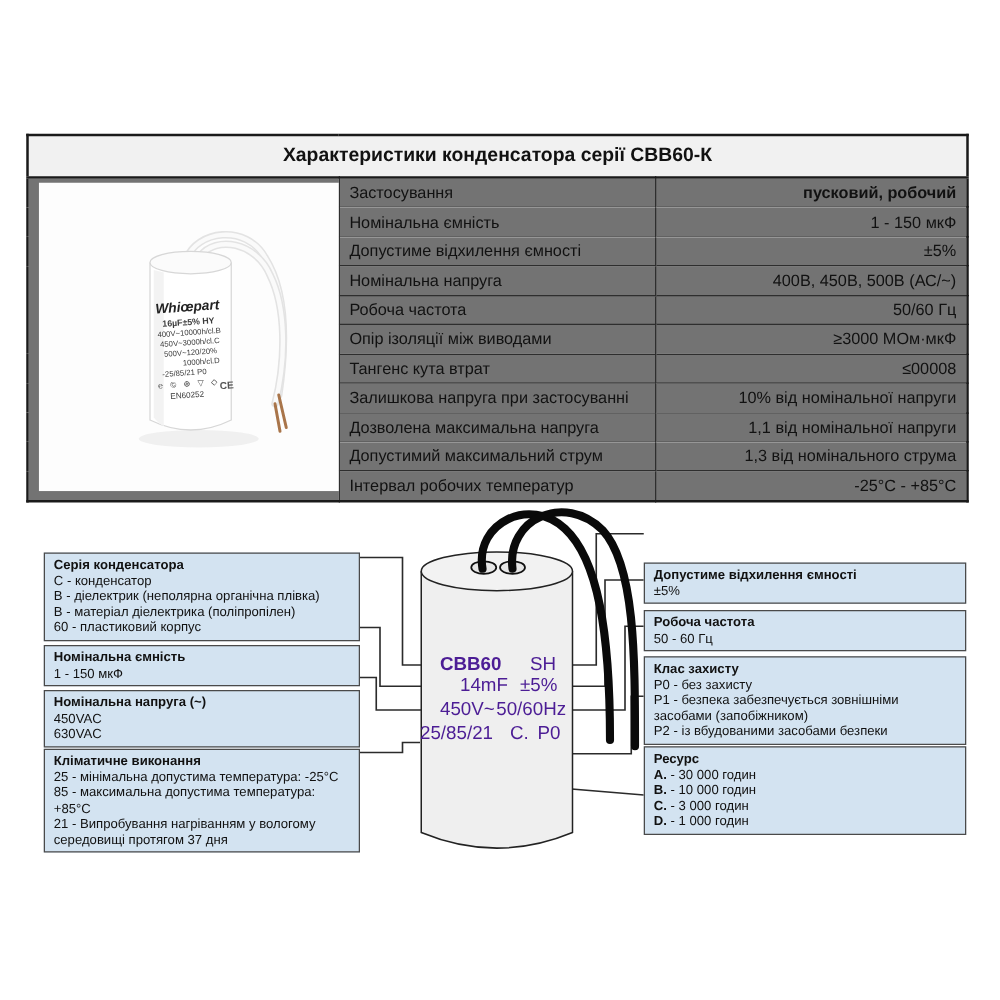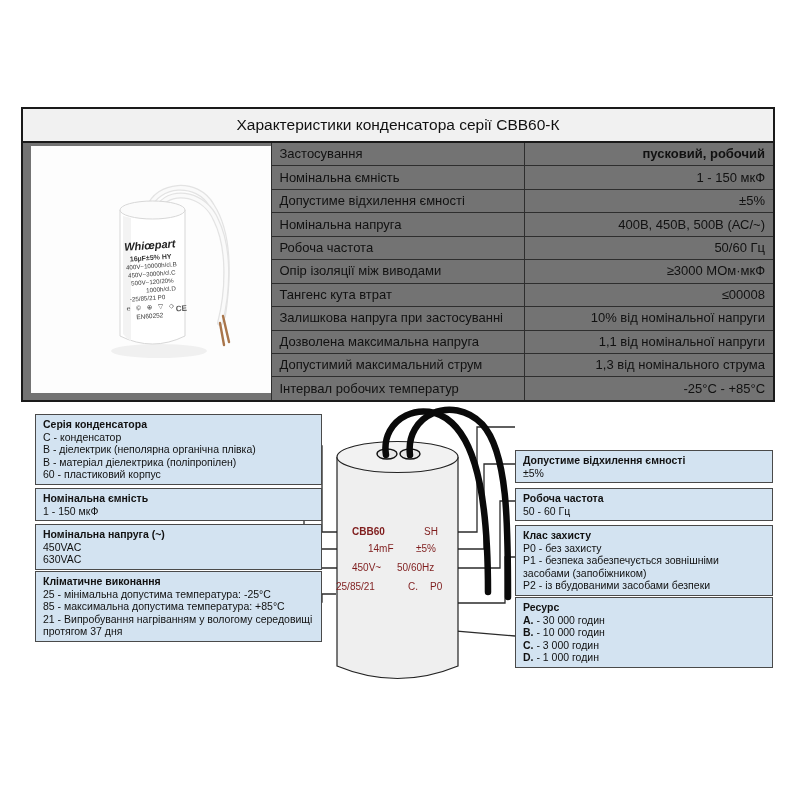--- a/index.html
+++ b/index.html
@@ -3,38 +3,38 @@
 <meta charset="utf-8">
 <style>
   html,body{margin:0;padding:0;background:#fff;}
   .page{position:relative;width:800px;height:800px;background:#ffffff;overflow:hidden;
         font-family:"Liberation Sans",sans-serif;color:#111;}
 
   
   table.spec{position:absolute;left:21px;top:107px;width:752px;border-collapse:collapse;
              table-layout:fixed;border:2px solid #1a1a1a;}
   table.spec th{border:1px solid #1a1a1a;border-bottom:2px solid #1a1a1a;background:#f1f1f1;
-                font-size:15.5px;font-weight:normal;padding:7px 4px;text-align:center;}
+                font-size:15.5px;font-weight:bold;padding:7px 4px;text-align:center;}
   table.spec td{border:1px solid #2e2e2e;font-size:13px;line-height:16px;padding:3px 8px;
                 vertical-align:middle;background:#737373;overflow:hidden;}
   td.pcell{padding:0;}
   td.param{text-align:left;}
   td.val{text-align:right;}
   td.val.strong{font-weight:bold;}
 
   
   .lines-svg,.wires-svg{position:absolute;left:0;top:0;pointer-events:none;}
   .lines-svg{z-index:1;}
   .wires-svg{z-index:4;}
   .box{position:absolute;z-index:2;box-sizing:border-box;background:#d3e3f1;border:1px solid #4a4a4a;
        padding:3px 7px;font-size:10.5px;line-height:12.5px;color:#111;}
   .box .t{font-weight:bold;}
-  .box-left{left:35px;width:287px;}
+  .box-left{left:35px;width:253px;margin-top:28px;}
   .box-right{left:515px;width:258px;}
-  .mk{position:absolute;z-index:3;font-size:10px;line-height:15px;white-space:nowrap;color:#7f1d1d;}
+  .mk{position:absolute;z-index:3;font-size:15px;line-height:15px;white-space:nowrap;color:#4c1d95;}
   .mk.bold{font-weight:bold;}
   .res-line b{font-weight:bold;}
 </style>
 </head>
 <body>
 
 <div class="page">
 
   <table class="spec">
     <colgroup>

